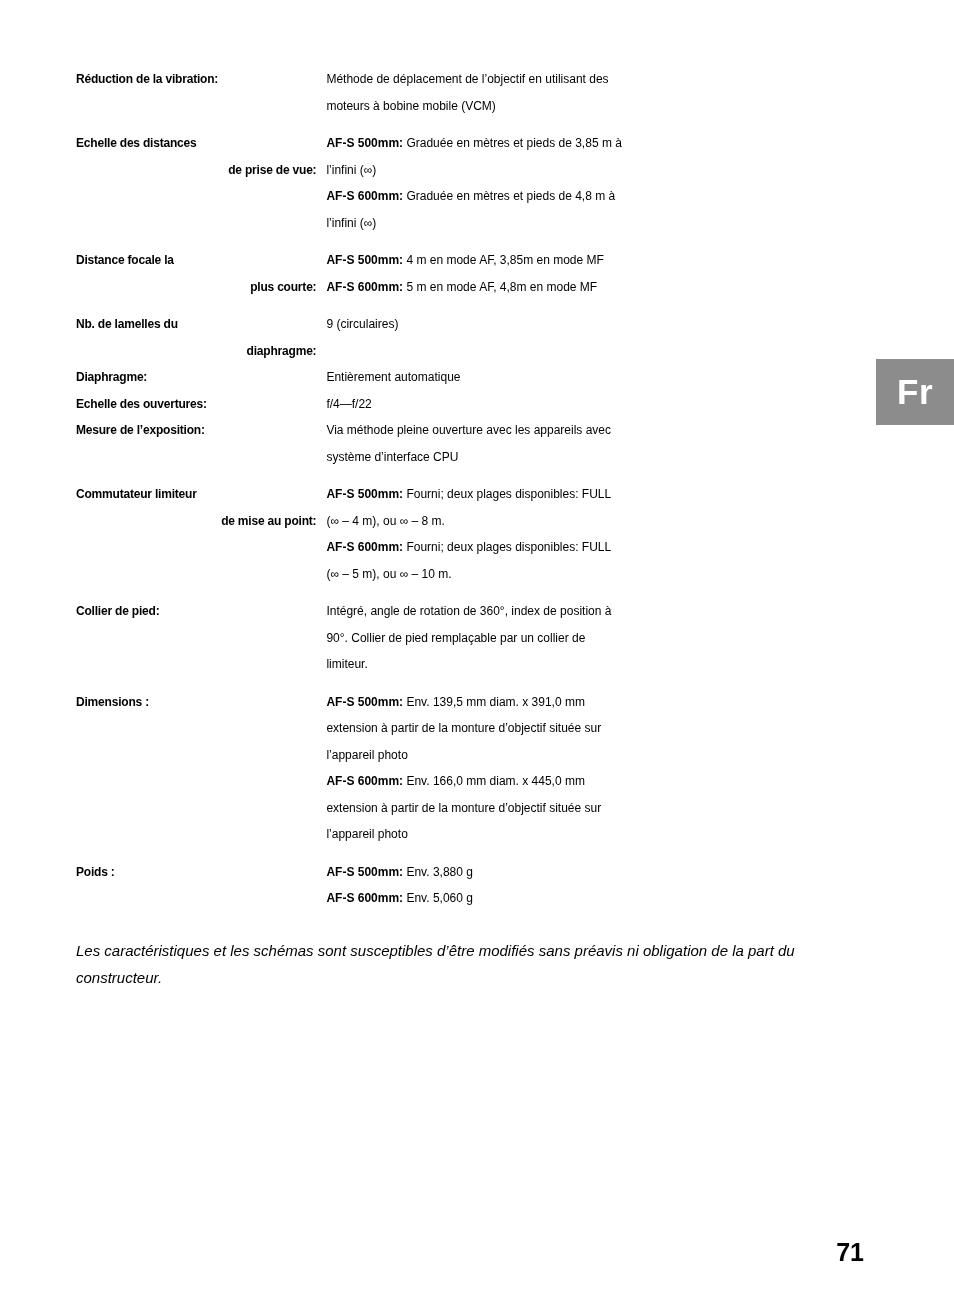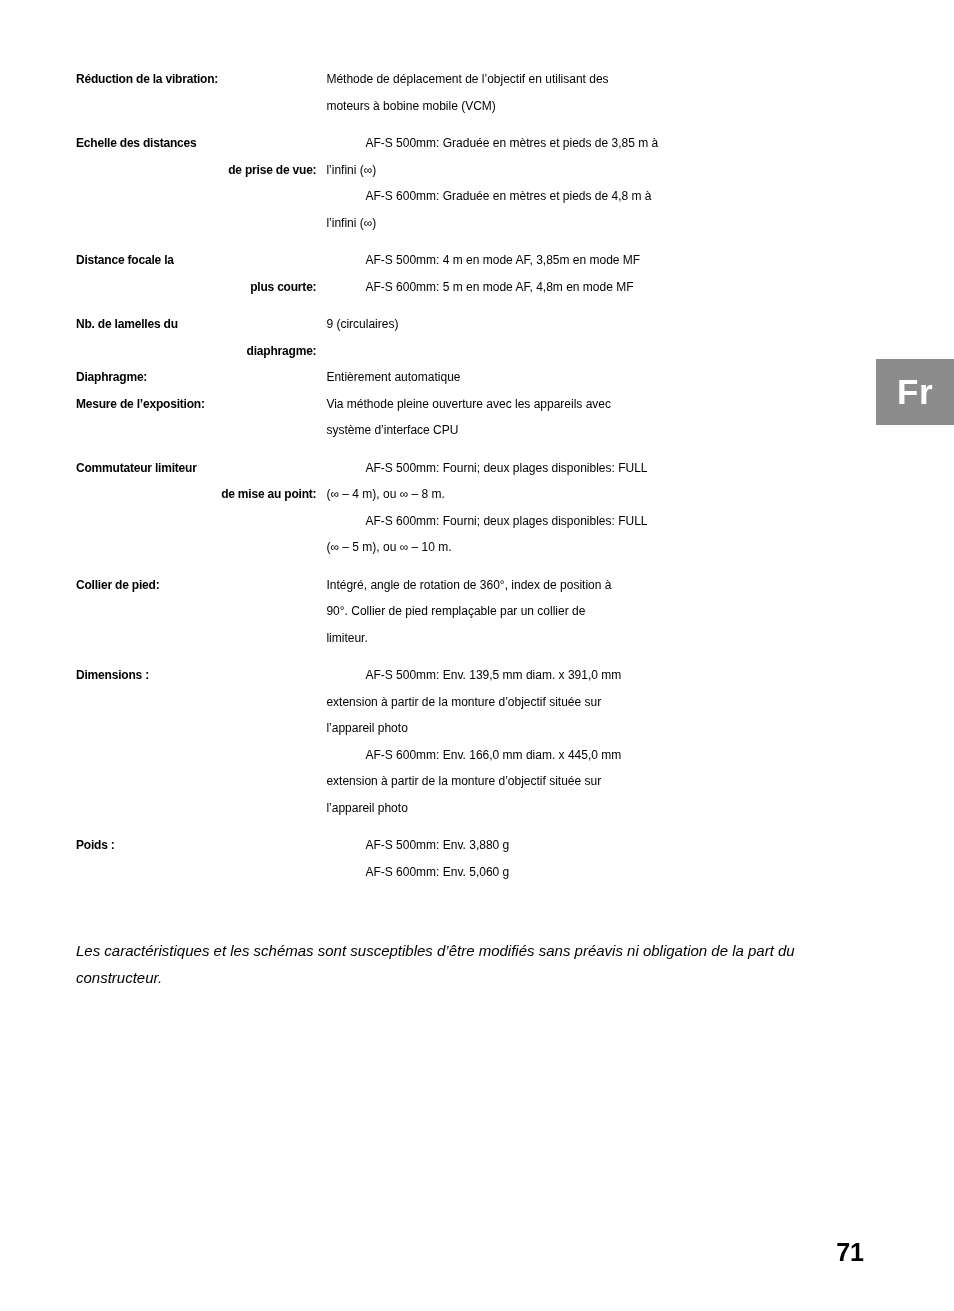--- a/index.html
+++ b/index.html
@@ -61,22 +61,21 @@
   }
   td.value {
     width: 547px;
   }
   tr.gap td {
     height: 11px;
     font-size: 1px;
     line-height: 1px;
   }
   .model {
-    font-weight: normal;
-    margin-left: 39px;
+    font-weight: bold;
   }
   .lbl-line2 {
     display: block;
     text-align: right;
   }
 
   .footnote {
     position: absolute;
     left: 76px;
     top: 937px;
@@ -141,20 +140,26 @@
             <div><span>9 (circulaires)</span></div>
           </td>
         </tr>
         <tr>
           <td class="label"><span>Diaphragme:</span></td>
           <td class="value">
             <div><span>Entièrement automatique</span></div>
           </td>
         </tr>
         <tr>
+          <td class="label"><span>Echelle des ouvertures:</span></td>
+          <td class="value">
+            <div><span>f/4—f/22</span></div>
+          </td>
+        </tr>
+        <tr>
           <td class="label"><span>Mesure de l’exposition:</span></td>
           <td class="value">
             <div><span>Via méthode pleine ouverture avec les appareils avec</span></div>
             <div><span>système d’interface CPU</span></div>
           </td>
         </tr>
         <tr class="gap">
           <td colspan="2"></td>
         </tr>
         <tr>

